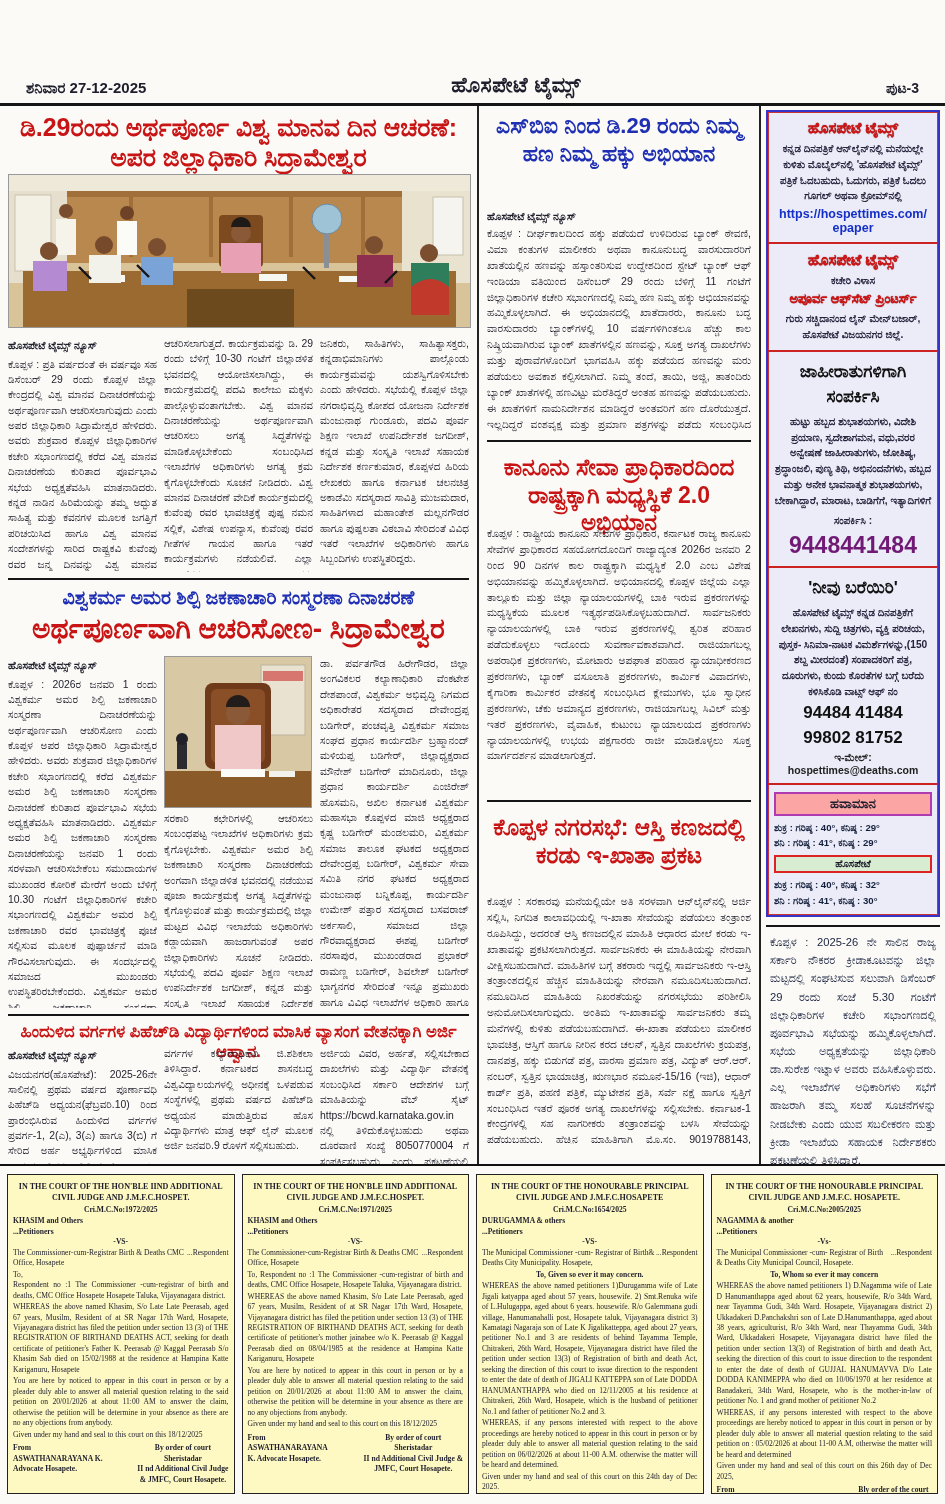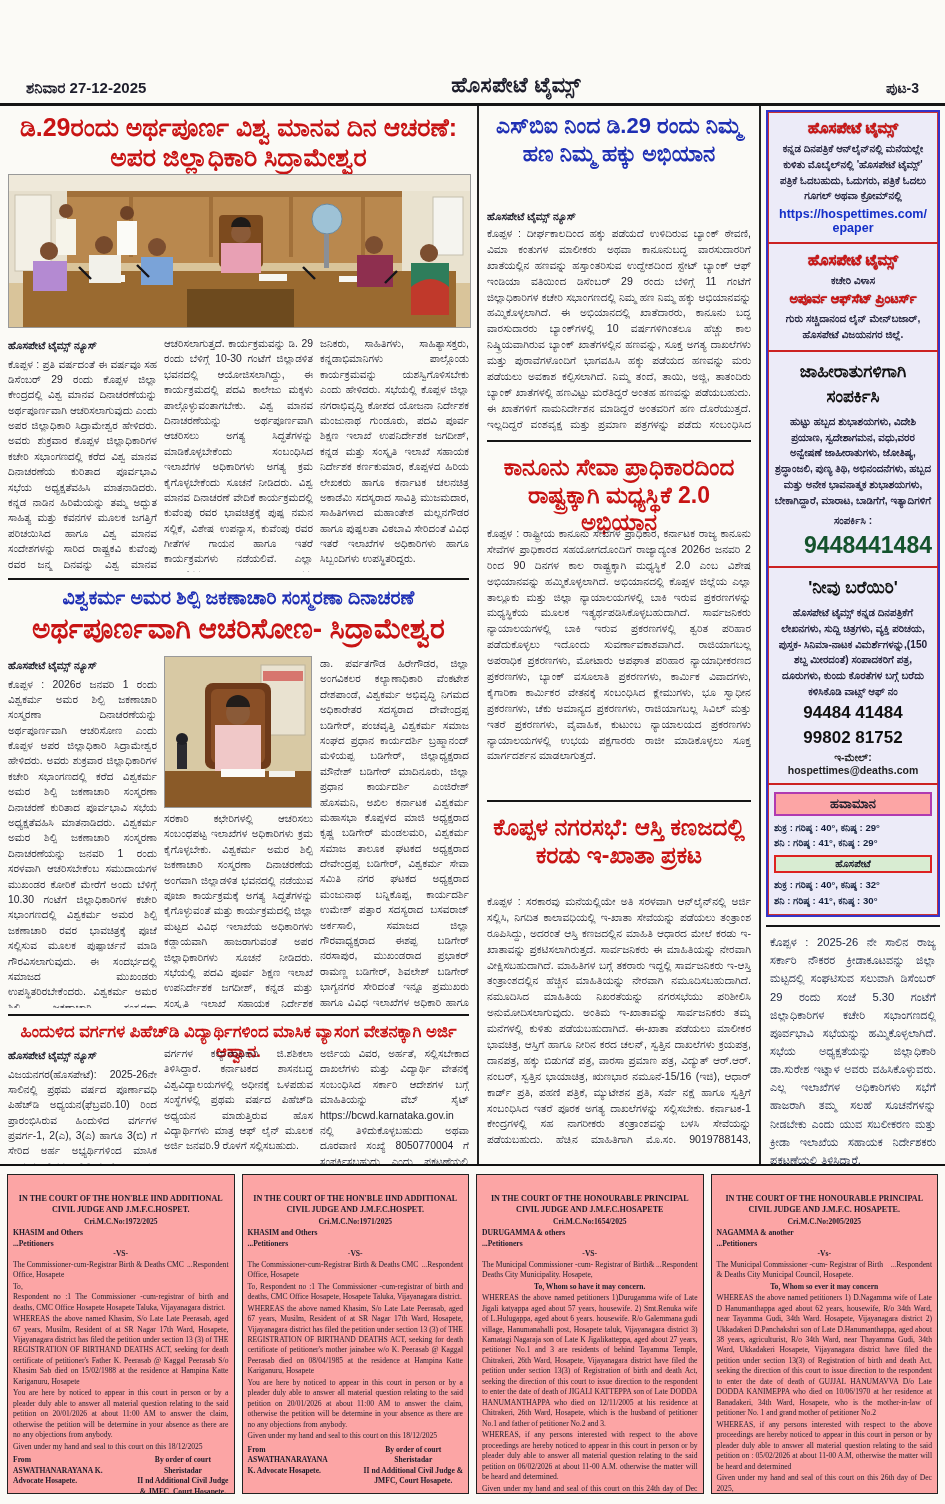--- a/index.html
+++ b/index.html
@@ -30,31 +30,31 @@
   .h-a2{font-size:22px;height:96px;padding-top:4px;}
   .h-a3{font-size:23px;height:72px;padding-top:6px;}
   .h-a6{font-size:23px;height:80px;padding-top:6px;}
   .sbox{margin:4px 5px;border:2.5px solid #3434c8;background:#ecebf8;box-shadow:inset 0 0 0 1px #c33;}
   .sect{border-bottom:2px solid #c22;padding:7px 6px;text-align:center;}
   .sect:last-child{border-bottom:none;}
   .logo{color:#d01414;font-weight:bold;font-size:15px;text-shadow:0 0 1px #7a0000;}
   .adtxt{font-size:10.2px;line-height:1.55;font-weight:bold;color:#24243c;margin-top:4px;}
   .linkblue{color:#1430c8;font-weight:bold;font-size:12.5px;margin-top:3px;word-break:break-all;}
   .bigblk{font-size:17px;font-weight:bold;color:#111;line-height:1.5;}
-  .phone-big{color:#14532d;font-weight:bold;font-size:23px;margin-top:4px;text-align:right;}
+  .phone-big{color:#701a75;font-weight:bold;font-size:23px;margin-top:4px;}
   .phone-med{color:#111;font-weight:bold;font-size:17px;line-height:1.5;}
   .email{font-size:10.5px;font-weight:bold;color:#222;}
   .wx-head{background:#fca5a5;border:2px solid #b03ab0;font-weight:bold;font-size:13px;padding:2px 0;margin-bottom:4px;}
   .wx-sub{background:#d8ecd2;border:2px solid #d22;font-weight:bold;font-size:10px;padding:1px 0;margin:5px 0 4px;}
   .wx-row{font-size:9.6px;font-weight:bold;color:#13203c;text-align:left;line-height:1.6;}
   .sports-head{font-size:20px;height:112px;padding:6px 8px 0;}
   .sports-body{font-size:11.2px;line-height:1.62;text-align:justify;color:#1a2340;padding:4px 9px;overflow:hidden;}
   .notices{display:flex;gap:7px;padding:8px 7px;border-top:2px solid #111;height:338px;box-sizing:border-box;background:#fbfaf6;}
-  .notice{flex:1 1 0;border:1.5px solid #222;padding:19px 5px;font-family:"Liberation Serif",serif;
-          font-size:7.6px;line-height:1.38;box-sizing:border-box;overflow:hidden;background:#fca5a5;}
+  .notice{flex:1 1 0;border:1.5px solid #222;padding:7px 5px;font-family:"Liberation Serif",serif;
+          font-size:7.6px;line-height:1.38;box-sizing:border-box;overflow:hidden;background:#fef9c3;}
   .n-title{text-align:center;font-weight:bold;font-size:8.1px;line-height:1.35;}
   .n-case{text-align:center;font-weight:bold;margin:1px 0;}
   .n-party{display:flex;justify-content:space-between;font-weight:bold;flex-direction:column;}
   .n-vs{text-align:center;font-weight:bold;}
   .n-resp{display:flex;justify-content:space-between;}
   .n-p{text-align:justify;margin:1px 0;}
   .pre{white-space:pre-line;}
   .n-sig{display:flex;justify-content:space-between;margin-top:3px;}
   .n-sig .order{text-align:center;font-weight:bold;}
   .n-sig .from{font-weight:bold;}
@@ -314,21 +314,21 @@
       <div class="n-case">Cri.M.C.No:1654/2025</div>
       <div class="n-party">
           <span>DURUGAMMA &amp; others</span>
           <span>...Petitioners</span>
         </div>
       <div class="n-vs">-VS-</div>
       <div class="n-resp">
           <span>The Municipal Commissioner -cum- Registrar of Birth&amp; Deaths City Municipality. Hosapete,</span>
           <span>...Respondent</span>
         </div>
-      <div class="n-p pre" style="text-align:center;font-weight:bold;">To, Whom so have it may concern.</div>
+      <div class="n-p pre" style="text-align:center;font-weight:bold;">To, Given so ever it may concern.</div>
       <div class="n-p">WHEREAS the above named petitioners 1)Durugamma wife of Late Jigali katyappa aged about 57 years, housewife. 2) Smt.Renuka wife of L.Hulugappa, aged about 6 years. housewife. R/o Galemmana gudi village, Hanumanahalli post, Hosapete taluk, Vijayanagara district 3) Kamatagi Nagaraja son of Late K Jigalikatteppa, aged about 27 years, petitioner No.1 and 3 are residents of behind Tayamma Temple, Chitrakeri, 26th Ward, Hosapete, Vijayanagara district have filed the petition under section 13(3) of Registration of birth and death Act, seeking the direction of this court to issue direction to the respondent to enter the date of death of JIGALI KATTEPPA son of Late DODDA HANUMANTHAPPA who died on 12/11/2005 at his residence at Chitrakeri, 26th Ward, Hosapete, which is the husband of petitioner No.1 and father of petitioner No.2 and 3.</div>
       <div class="n-p">WHEREAS, if any persons interested with respect to the above proceedings are hereby noticed to appear in this court in person or by pleader duly able to answer all material question relating to the said petition on 06/02/2026 at about 11-00 A.M. otherwise the matter will be heard and determined.</div>
       <div class="n-p">Given under my hand and seal of this court on this 24th day of Dec  2025.</div>
       <div class="n-sig">
           <span class="from pre">From,
 N.S.Hulugappa. G.Ramesh,
 Advocate, Hosapete.</span>
           <span class="order pre">By order of the court.
 Shirestedar.
 Principal Civil Judge &amp;

